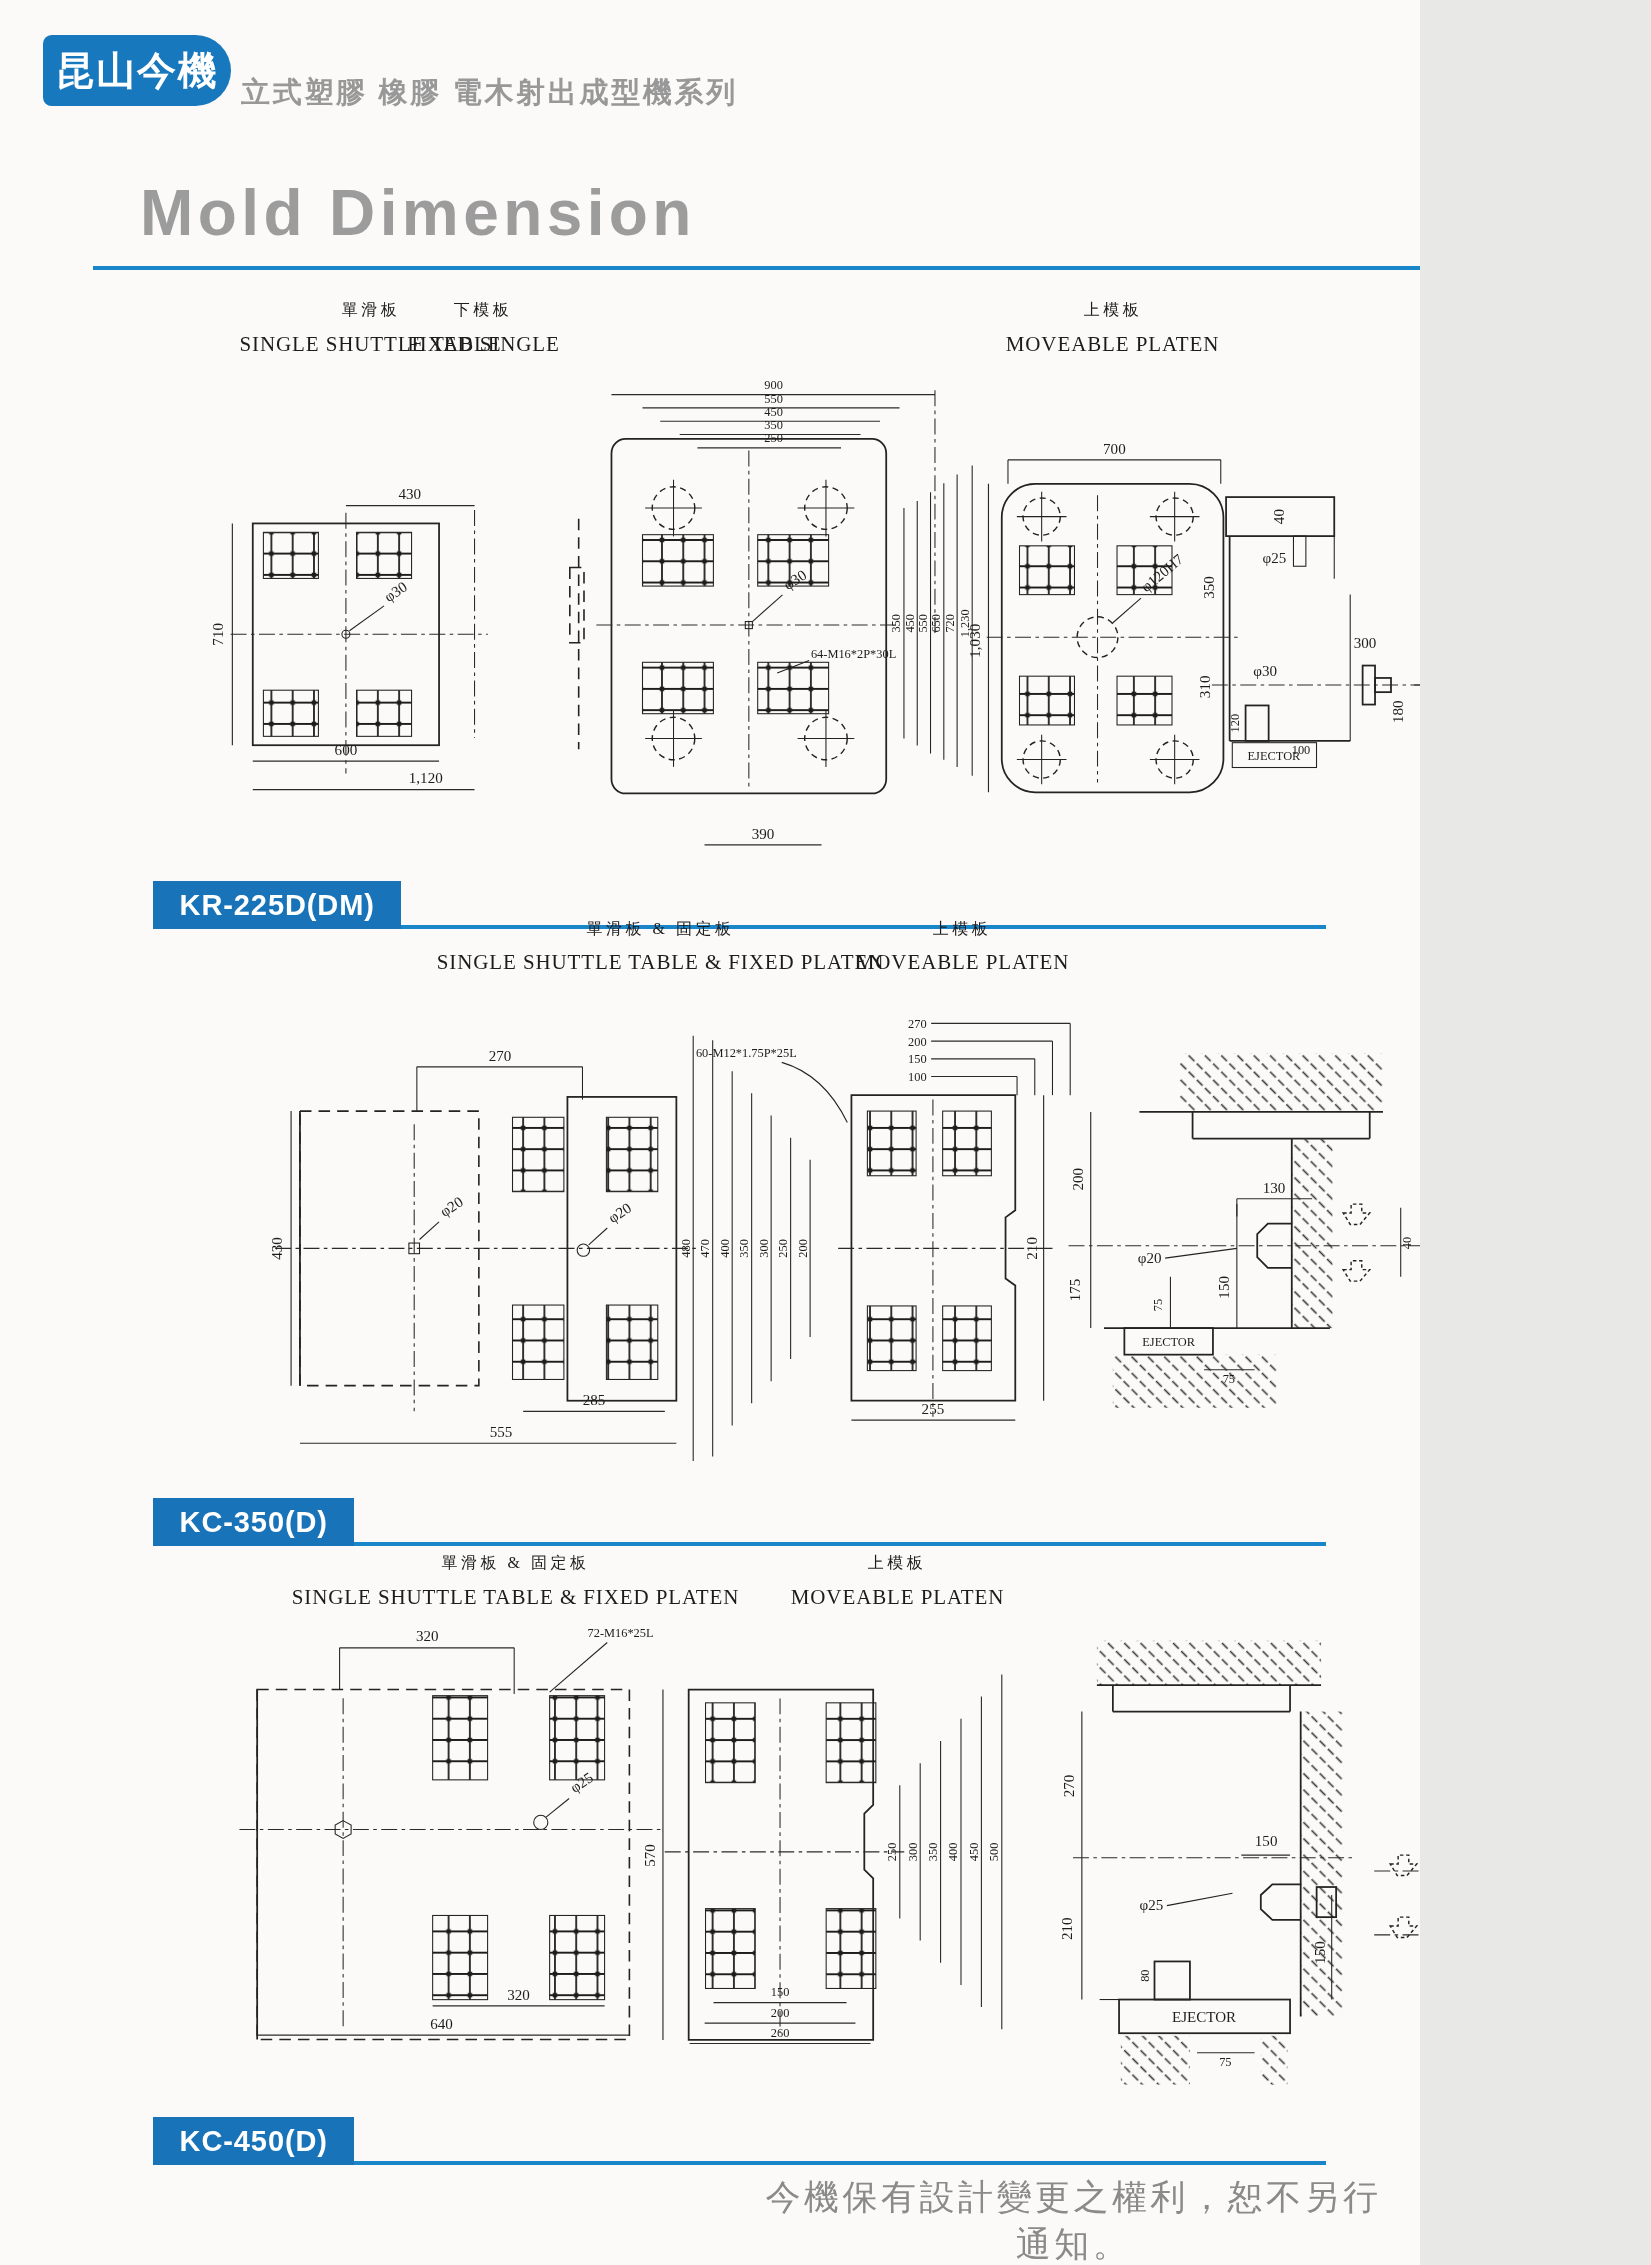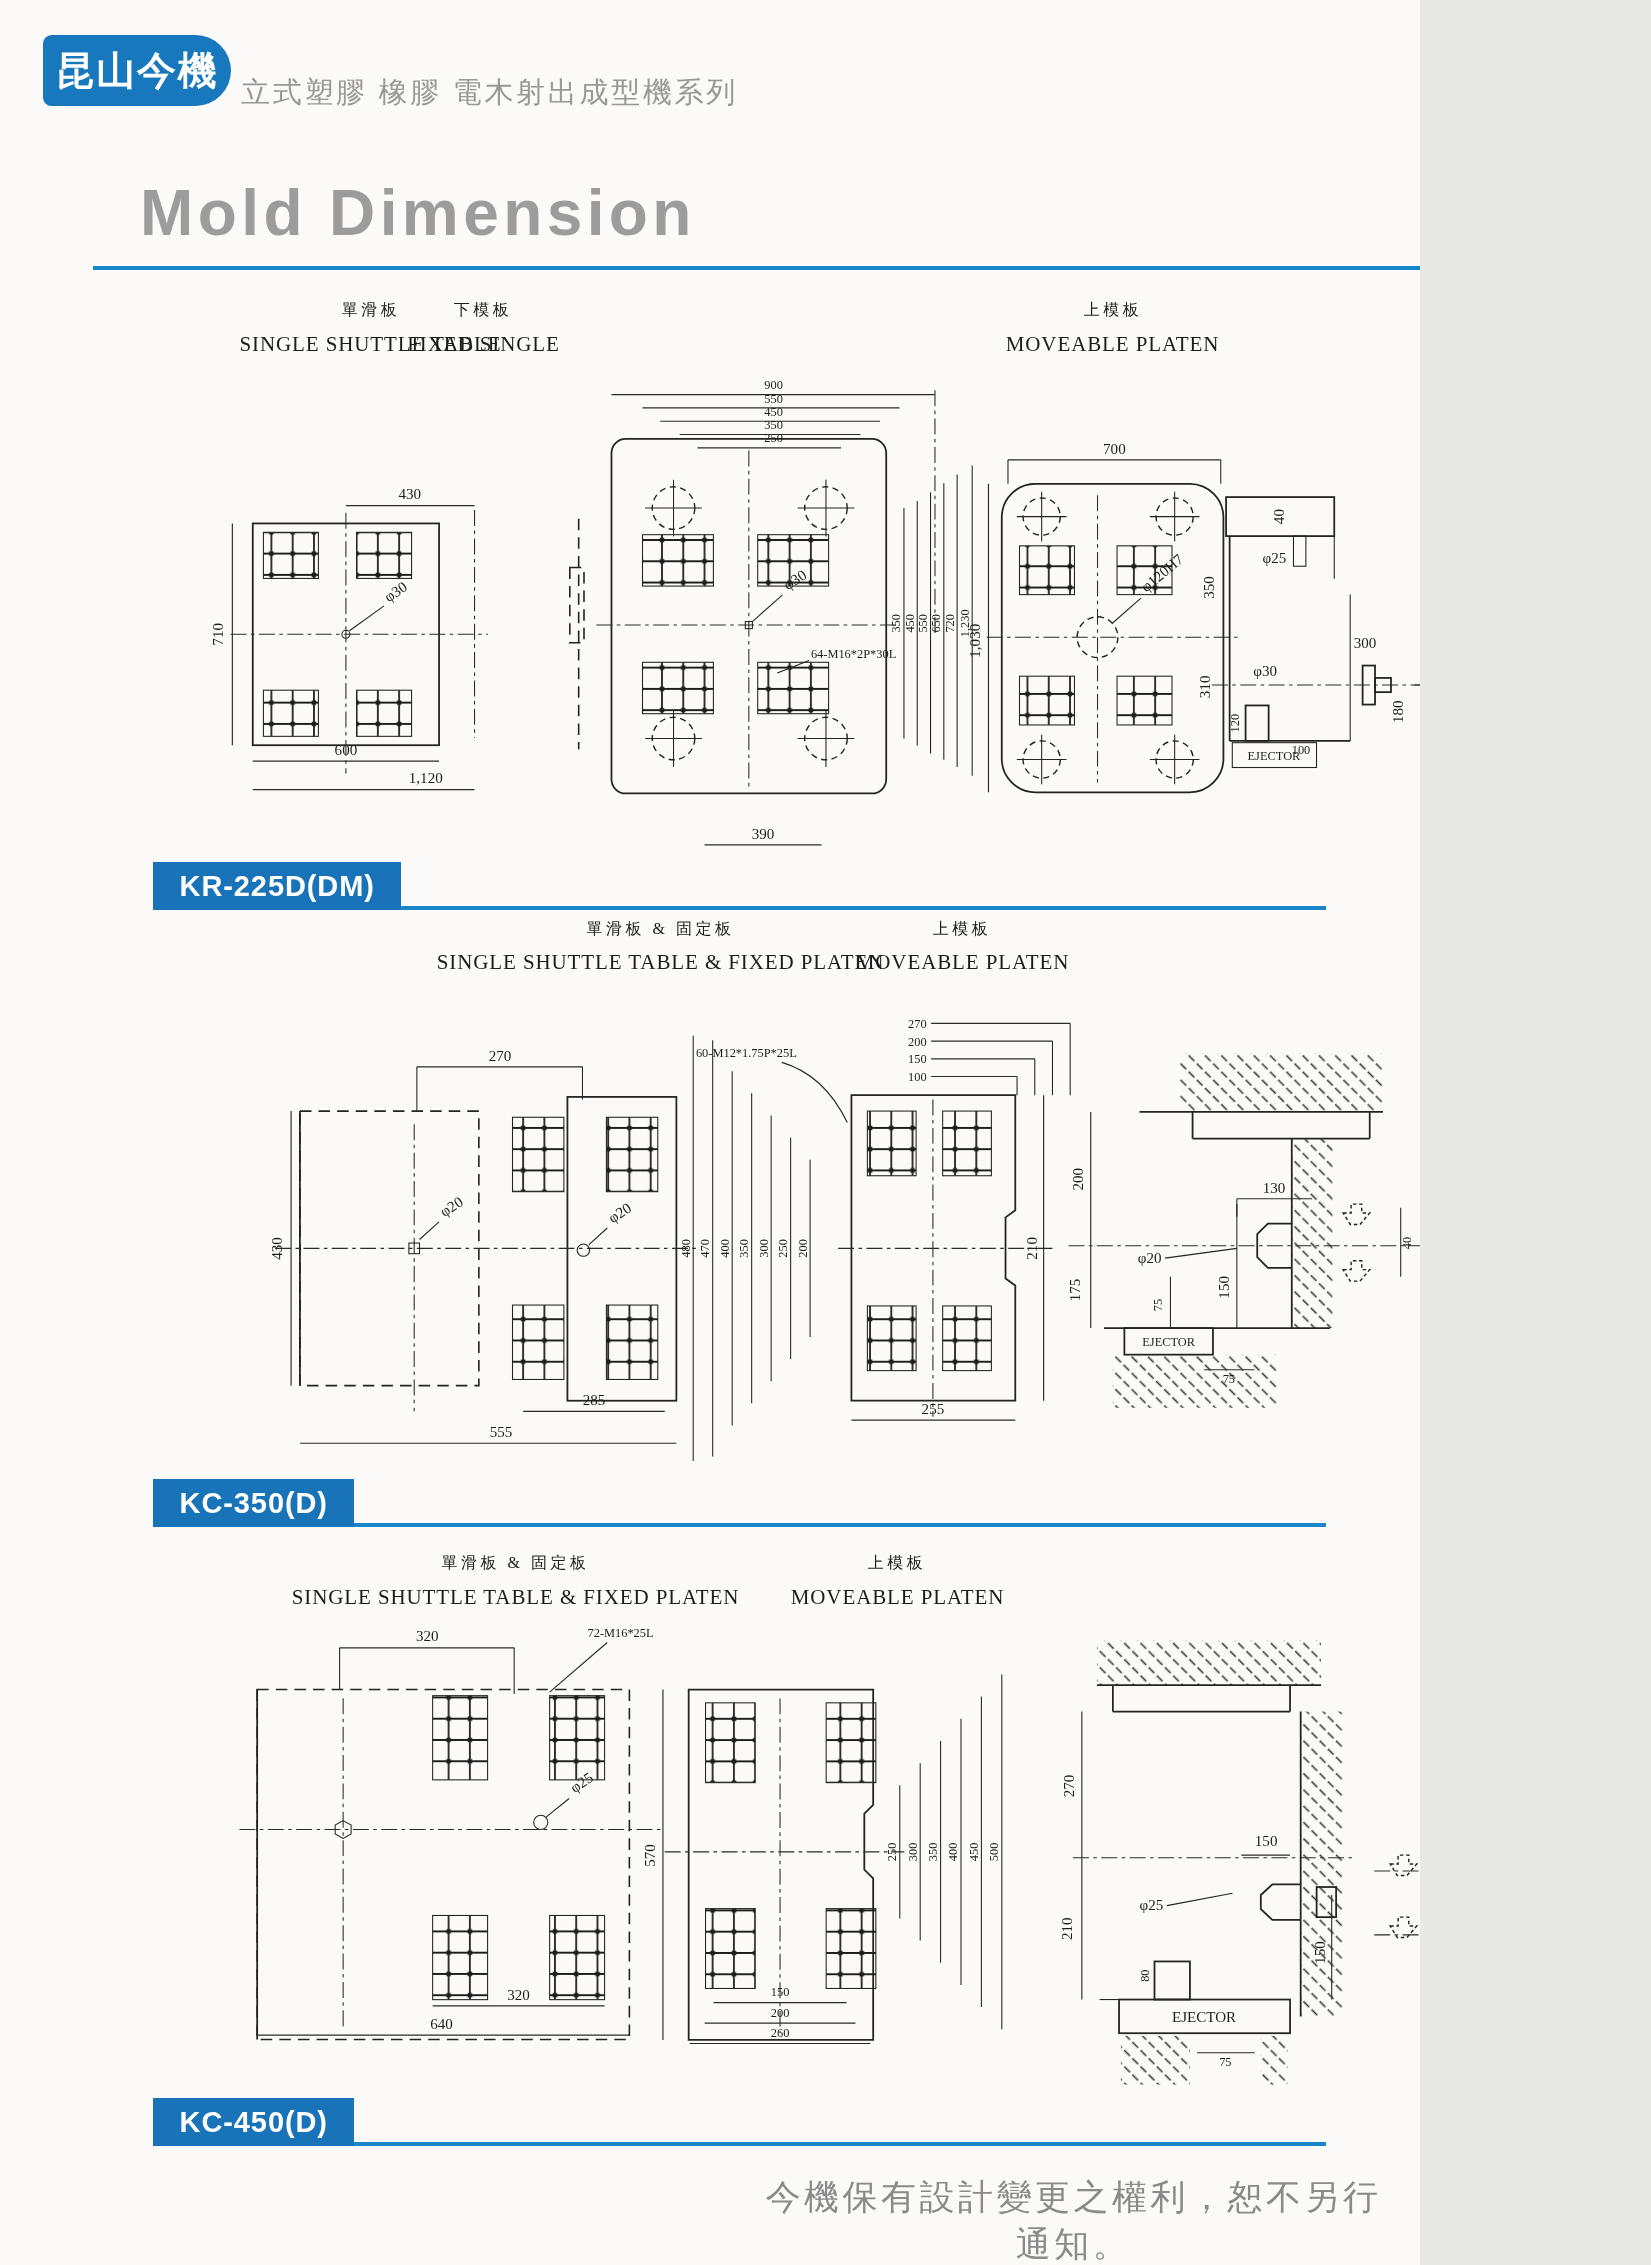--- a/index.html
+++ b/index.html
@@ -2,31 +2,31 @@
 <html style="font-size:14px"><head>
 <meta charset="utf-8">
 <style>
   html,body{margin:0;padding:0;background:#e8e8e6;}
   .page{position:relative;width:1420px;height:2265px;background:#fbfaf8;overflow:hidden;
         font-family:"Liberation Sans",sans-serif;}
   
   .logo-badge{position:absolute;left:43px;top:35px;width:188px;height:71px;background:#1878be;
               border-radius:8.9px 37px 37px 8.9px;display:flex;align-items:center;justify-content:center;}
   .logo-badge span{color:#fff;font-size:39px;font-weight:bold;letter-spacing:1.8px;}
-  .series-text{position:absolute;left:241px;top:73px;color:#989898;font-size:29px;letter-spacing:2.7px;}
+  .series-text{position:absolute;left:241px;top:73px;color:#989898;font-size:29px;letter-spacing:2.7px;font-weight:bold;}
   
   .page-title{position:absolute;left:140px;top:176px;margin:0;color:#9c9c9c;font-size:64px;
               font-weight:bold;letter-spacing:4.4px;}
   .title-rule{position:absolute;left:93px;top:266px;width:1465px;height:4.4px;background:#1a86ca;}
   
   .gt{position:absolute;text-align:center;color:#1c1c1c;font-family:"Liberation Serif","DejaVu Serif",serif;}
   .gt.zh{font-size:16px;letter-spacing:3.5px;}
   .gt.en{font-size:21px;letter-spacing:0.9px;}
   
-  .model-bar{position:absolute;left:153px;right:94px;height:48px;}
+  .model-bar{position:absolute;left:153px;right:94px;height:48px;margin-top:19px;}
   .model-line{position:absolute;left:0;right:0;bottom:0;height:4.4px;background:#1a86ca;}
   .model-badge{position:absolute;left:0;top:0;height:48px;background:#1873b8;color:#fff;
                font-size:29px;font-weight:bold;line-height:48px;padding:0 26.6px;letter-spacing:0.9px;}
   
   .footer{position:absolute;left:763px;top:2174px;width:621px;text-align:center;color:#8a8a8a;
           font-size:35px;letter-spacing:3.5px;}
   
   svg{position:absolute;overflow:visible;}
   .ln{stroke:#232323;stroke-width:2;fill:none;}
   .th{stroke:#232323;stroke-width:1.2;fill:none;}

